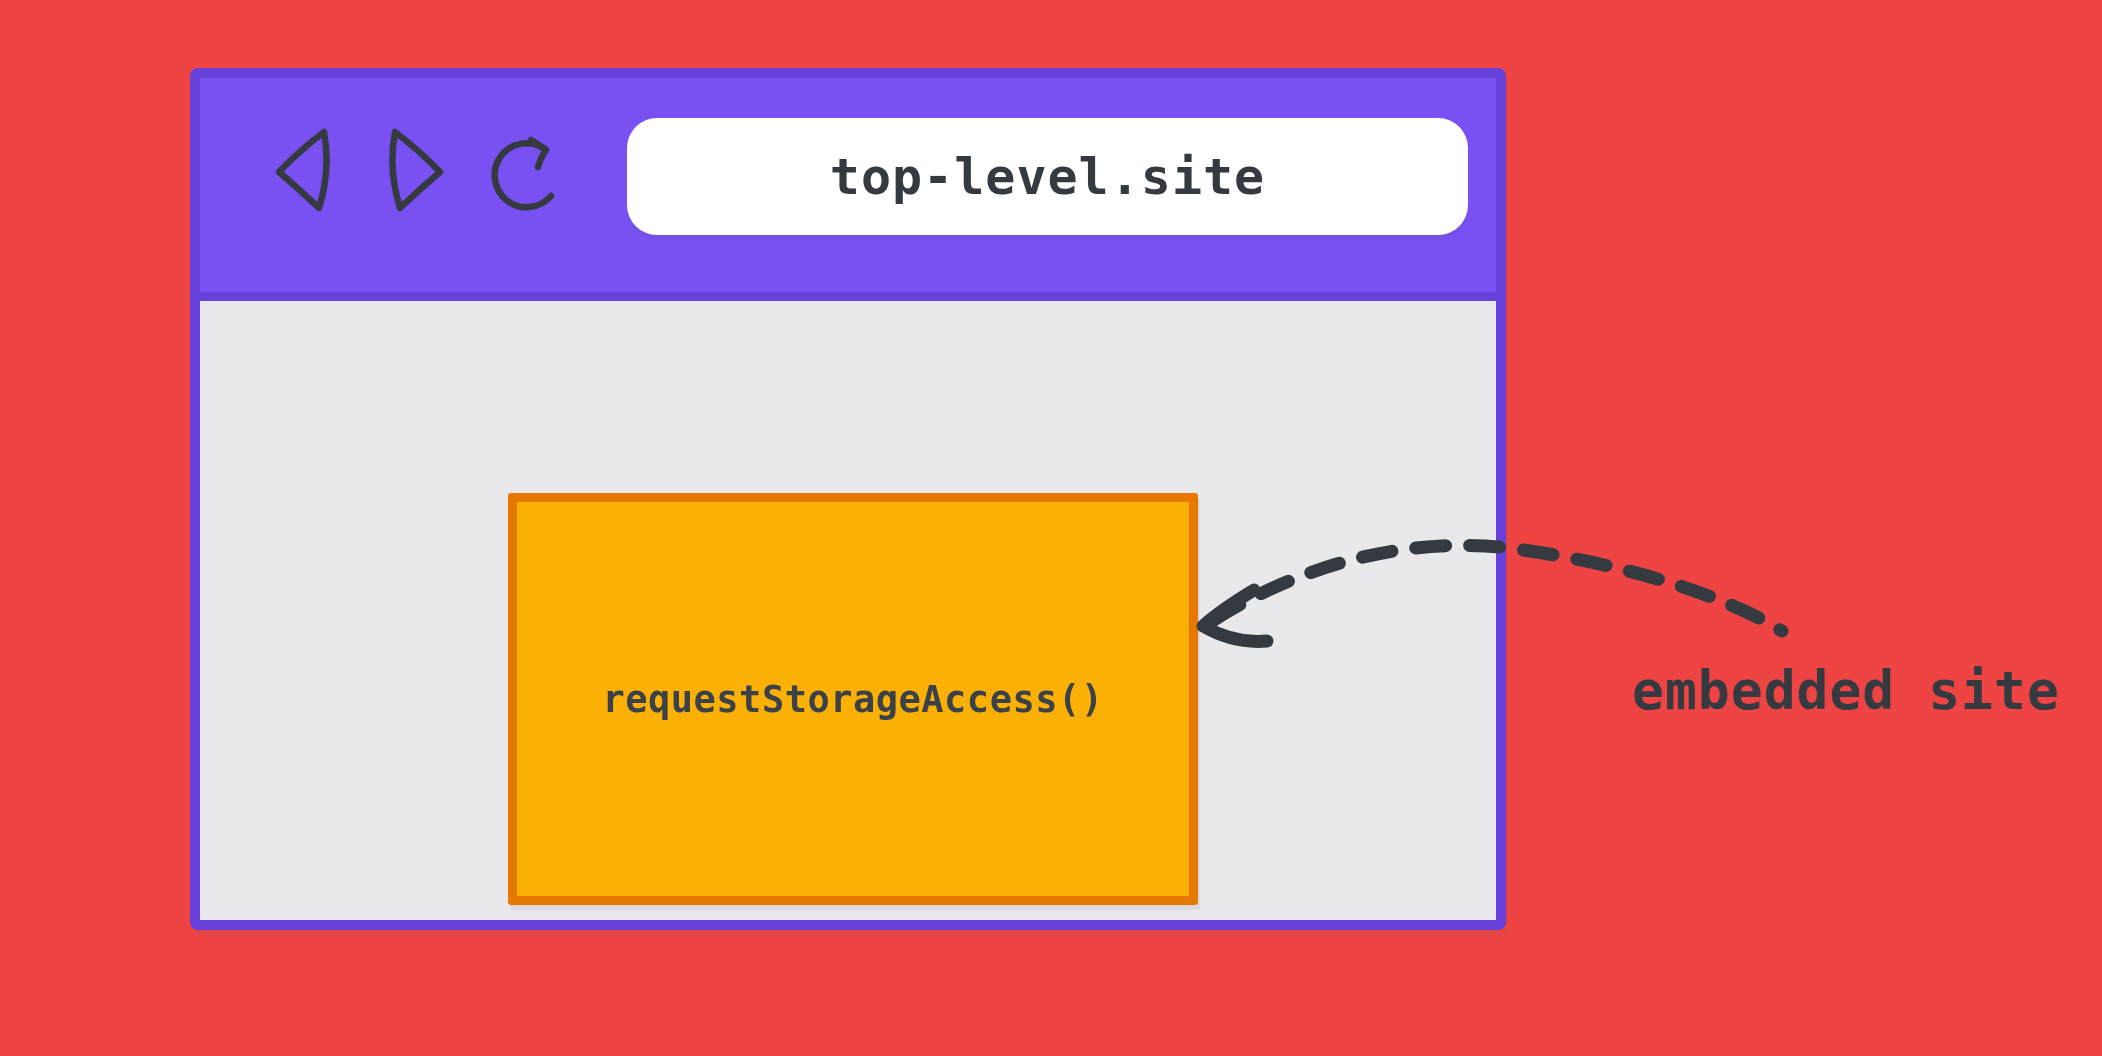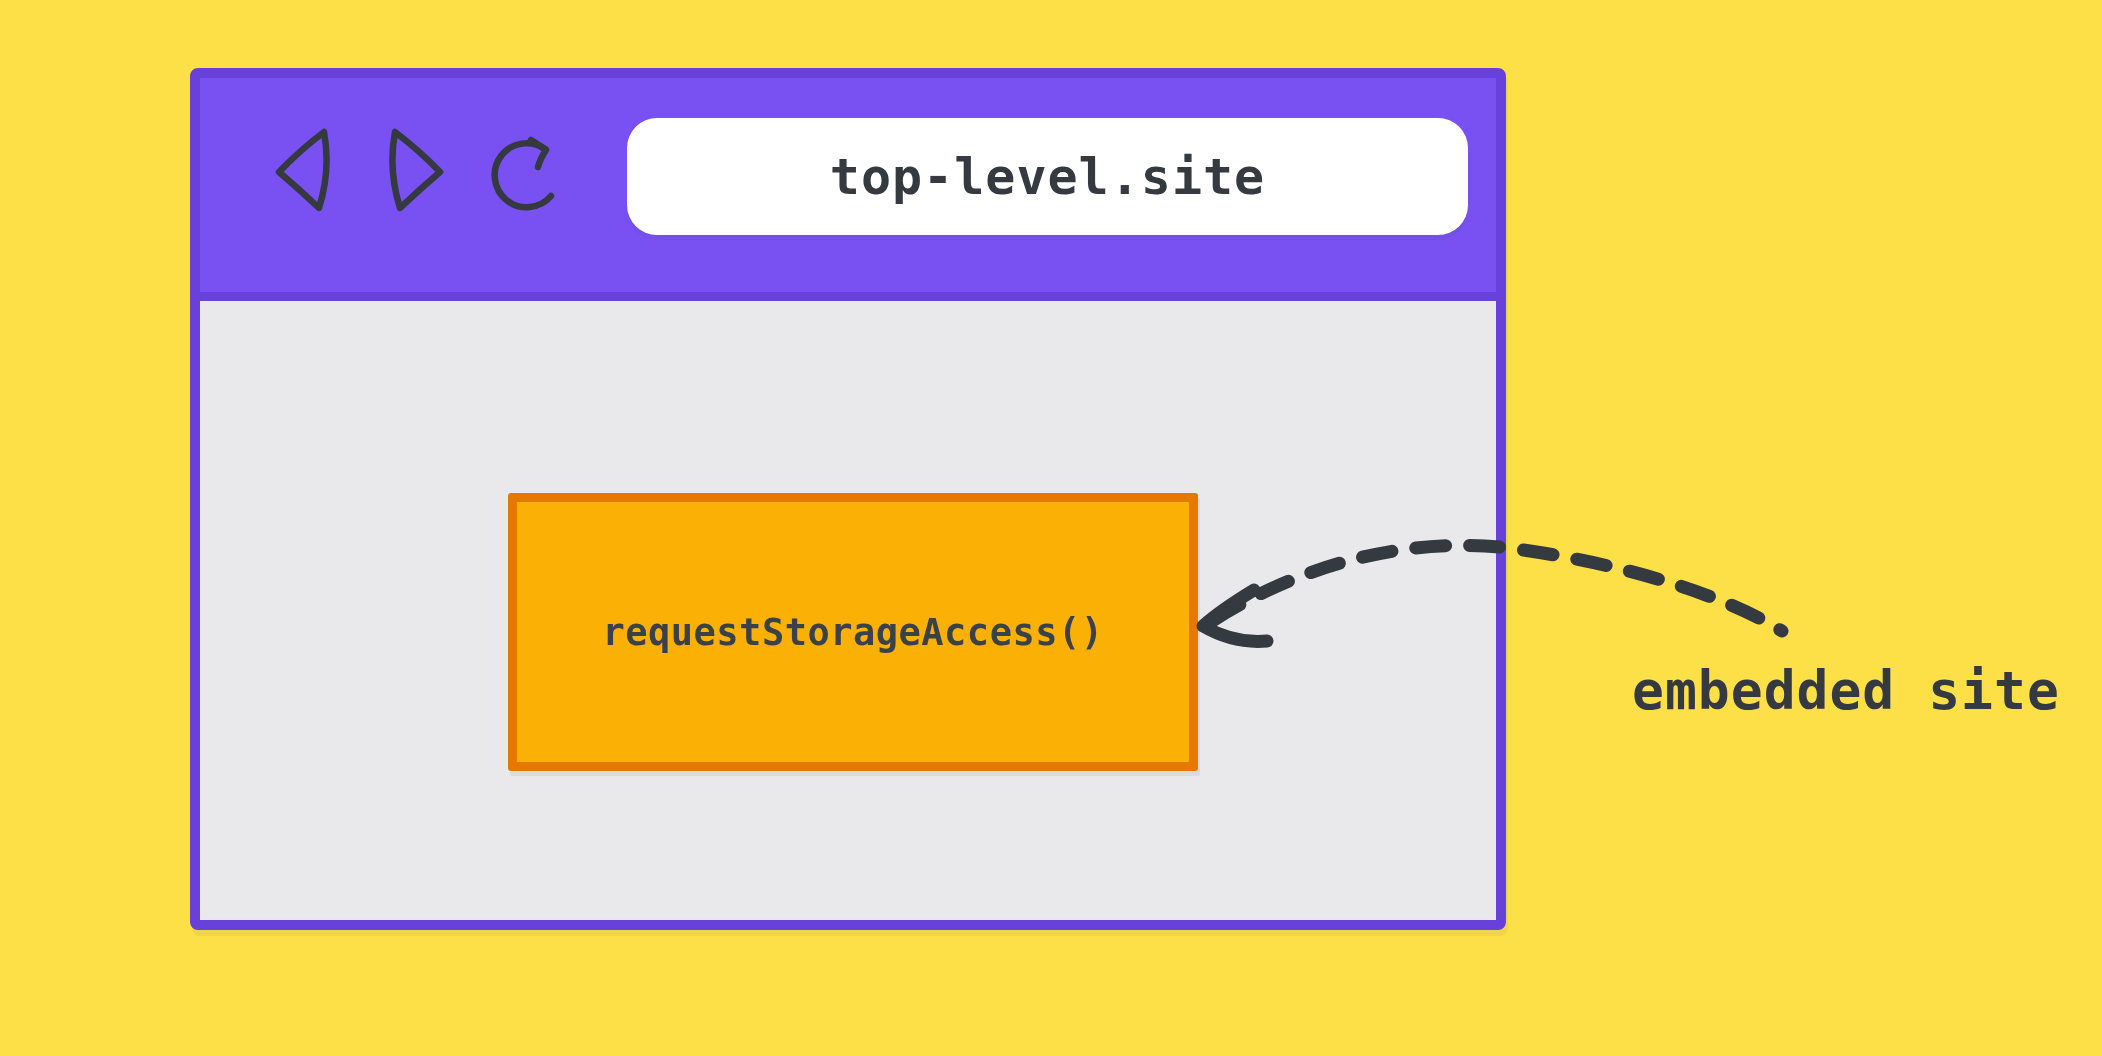--- a/index.html
+++ b/index.html
@@ -3,21 +3,21 @@
 <meta charset="utf-8">
 <style>
   * { box-sizing: border-box; margin: 0; padding: 0; }
   html, body { background: #ffffff; }
   body { font-family: "Liberation Sans", sans-serif; }
 
   #canvas {
     position: relative;
     width: 2102px;
     height: 1056px;
-    background: #fde047;
+    background: #ef4444;
     overflow: hidden;
   }
 
   
   .window {
     position: absolute;
     left: 190px; top: 68px;
     width: 1316px; height: 862px;
     border: 10px solid #6741d9;
     border-radius: 8px;
@@ -56,21 +56,21 @@
     font-weight: 600;
     color: #343a40;
     letter-spacing: 1px;
     white-space: nowrap;
   }
 
   
   .iframe-box {
     position: absolute;
     left: 308px; top: 415px;
-    width: 690px; height: 278px;
+    width: 690px; height: 412px;
     background: #fab005;
     border: 9px solid #e67700;
     border-radius: 3px;
     display: flex; align-items: center; justify-content: center;
     box-shadow: 2px 5px 0 rgba(90, 90, 120, 0.10);
   }
   .iframe-box span {
     font-family: "DejaVu Sans Mono", monospace;
     font-size: 37px;
     font-weight: 600;

